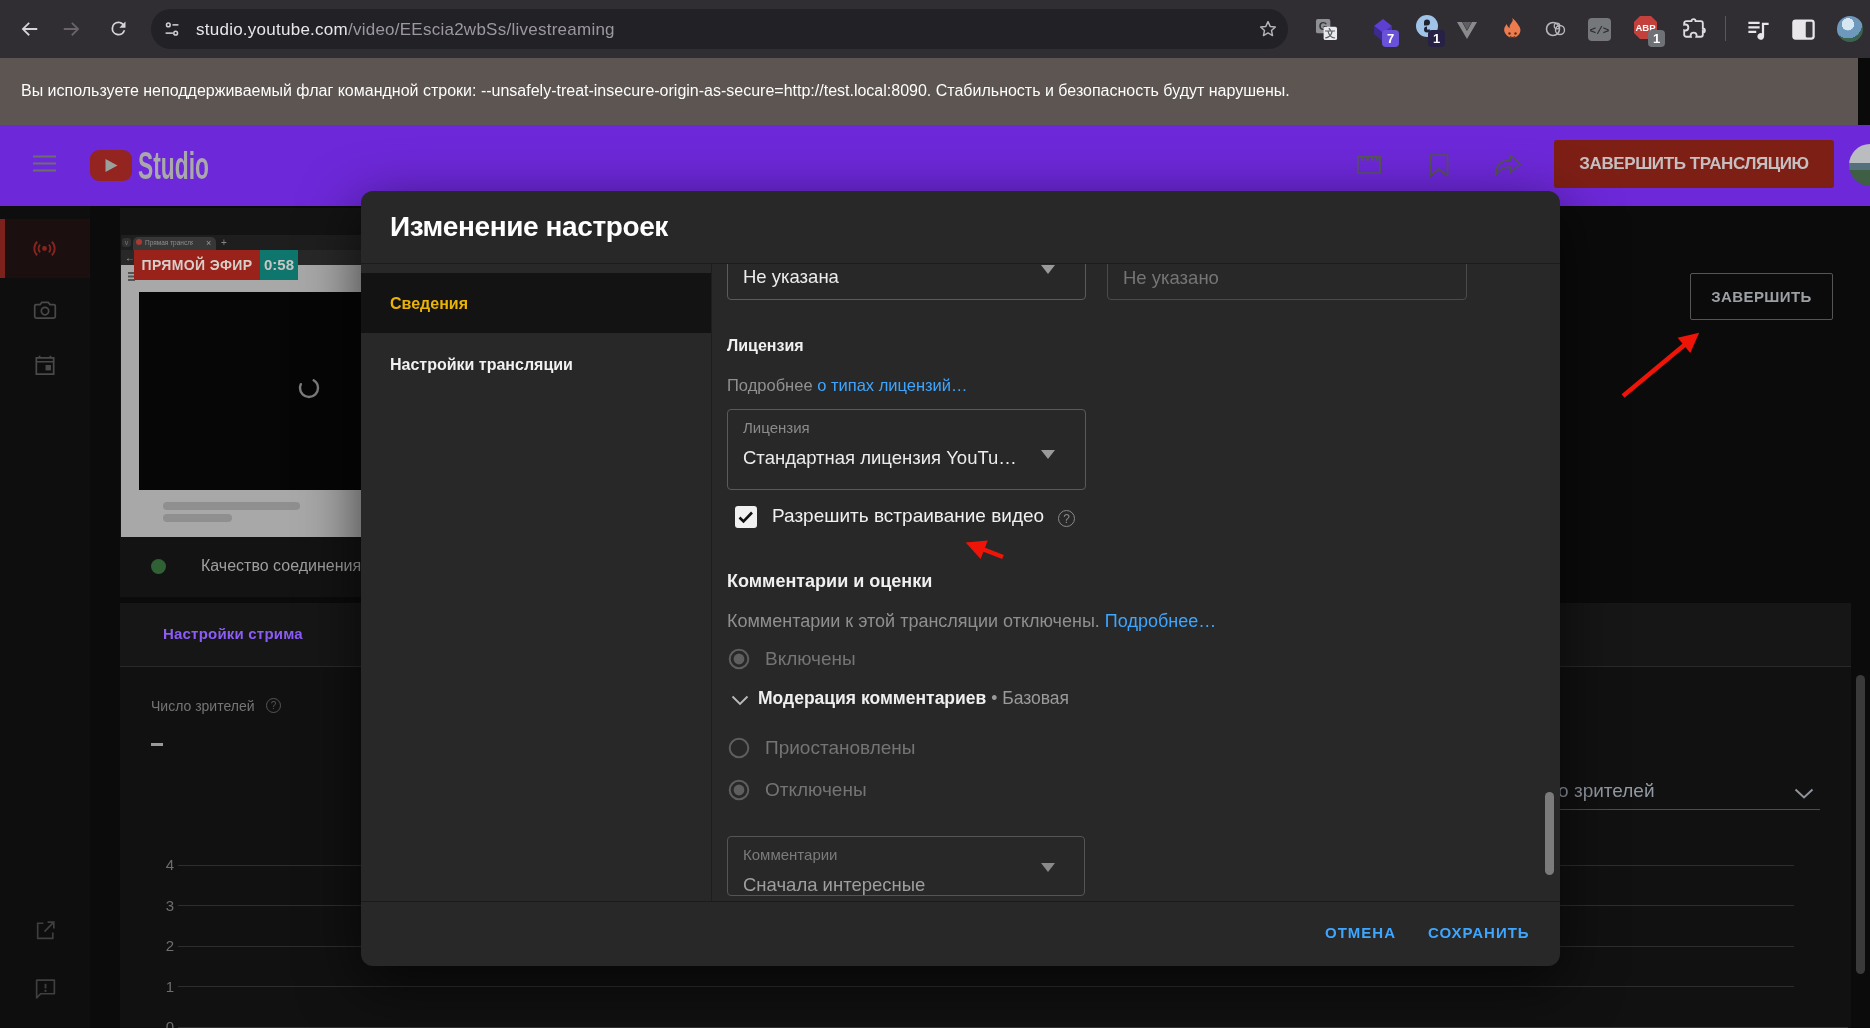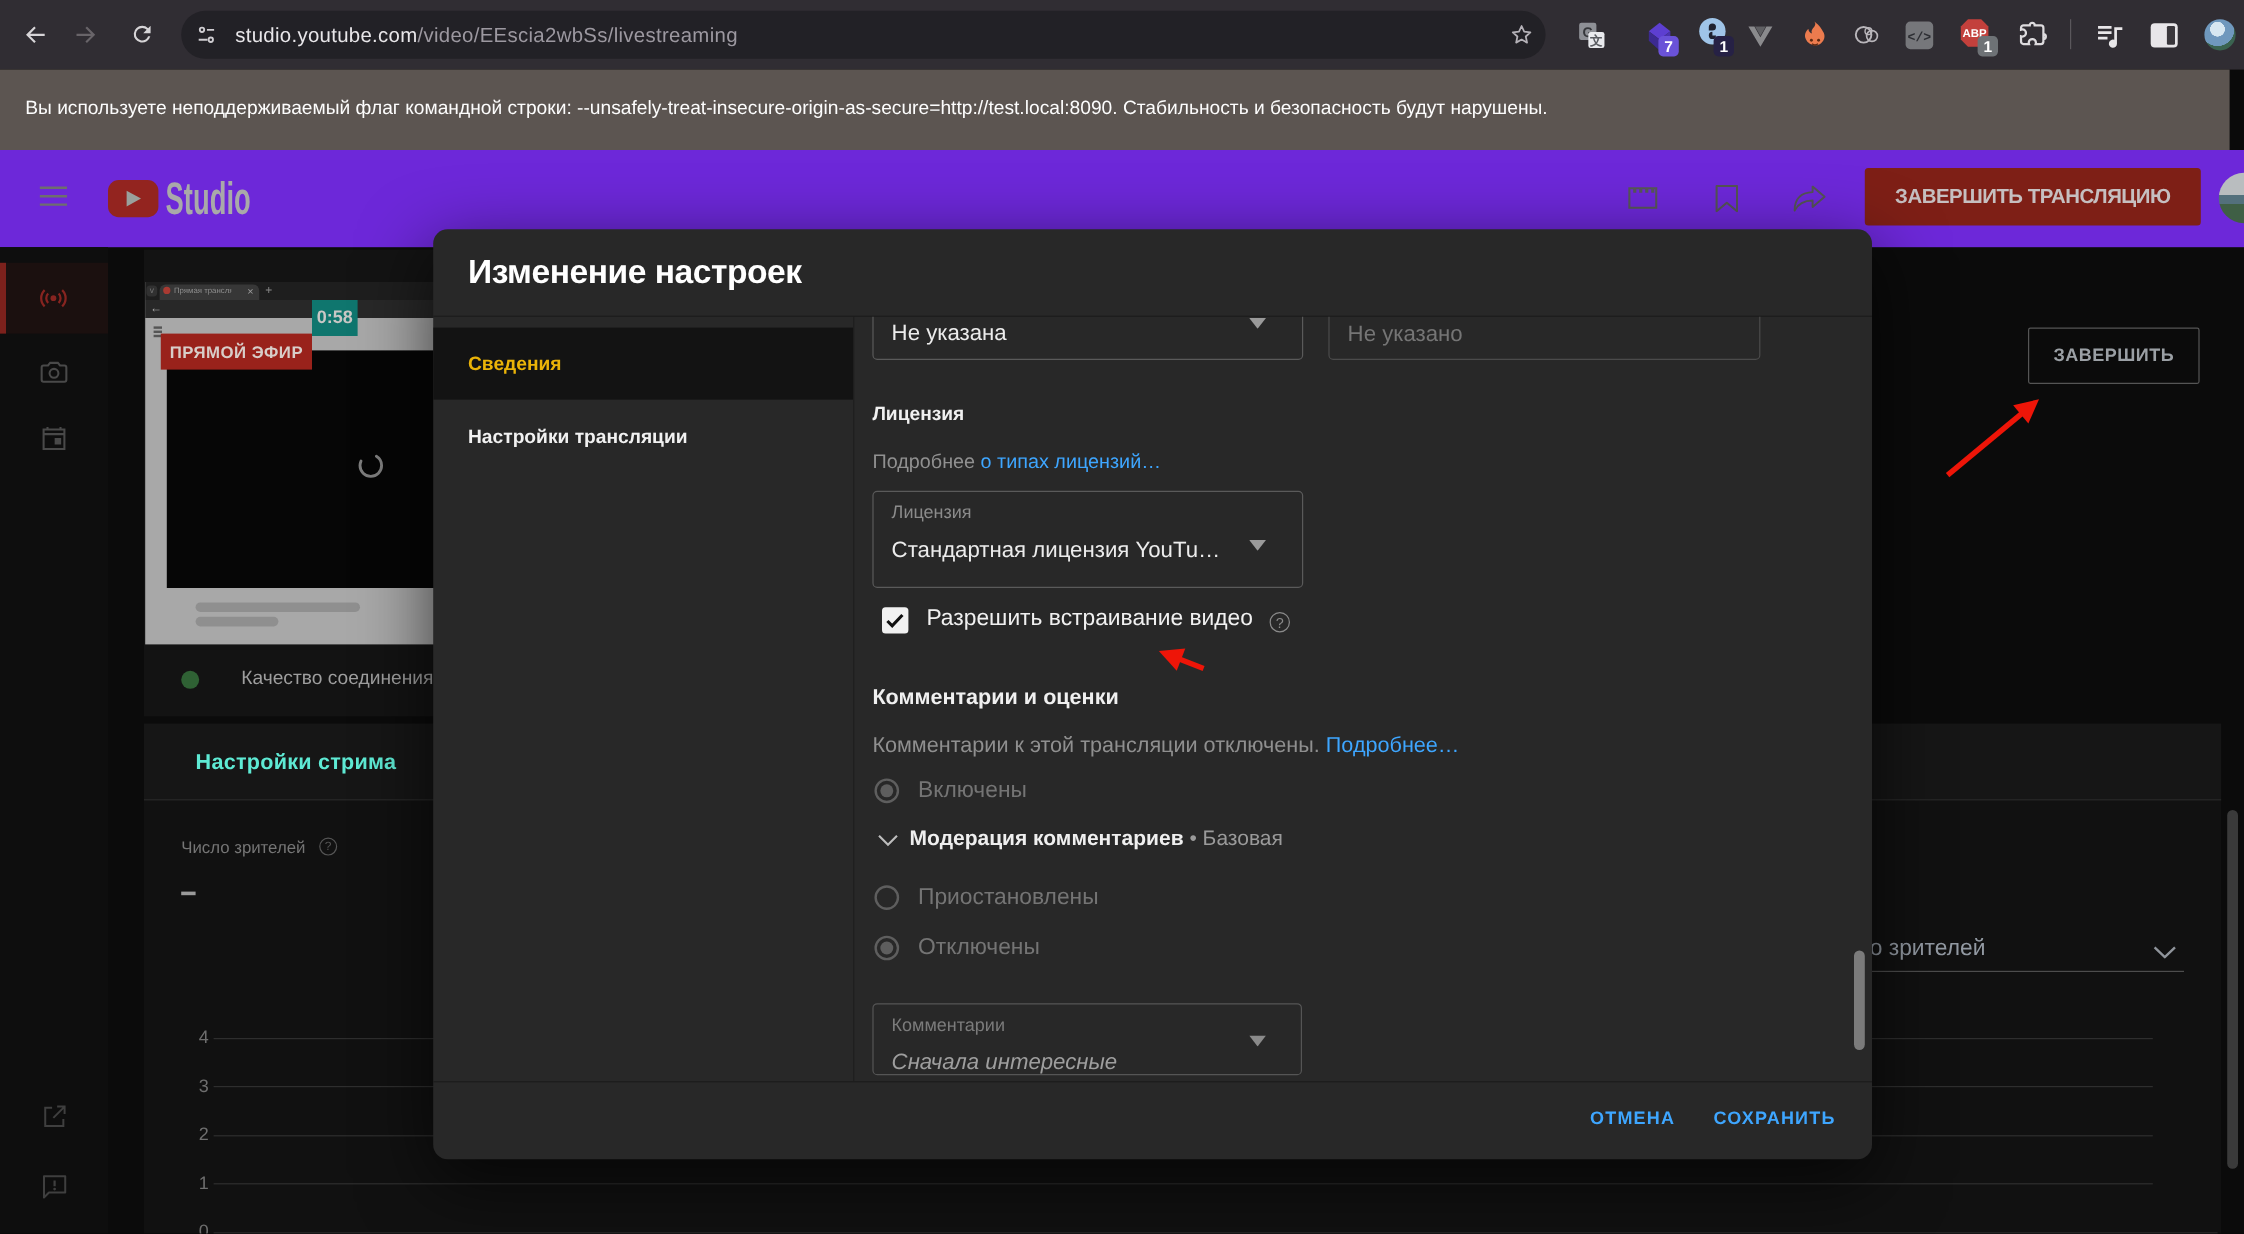--- a/index.html
+++ b/index.html
@@ -168,30 +168,30 @@
         <div class="a" style="left:18px;top:57px;width:560px;height:198px;background:#060606;">
           <svg class="a" style="left:158px;top:84px" width="24" height="24" viewBox="0 0 24 24">
             <circle cx="12" cy="12" r="9" fill="none" stroke="#7d7d7d" stroke-width="2.4" stroke-dasharray="42 15" stroke-dashoffset="10" stroke-linecap="round"></circle>
           </svg>
         </div>
 
         <div class="a" style="left:42px;top:267px;width:137px;height:8px;background:#8f8f8f;border-radius:4px;"></div>
         <div class="a" style="left:42px;top:279px;width:69px;height:8px;background:#8f8f8f;border-radius:4px;"></div>
       </div>
 
-      <div class="a" style="left:14px;top:42px;width:126px;height:30px;background:#99221b;color:#d8cec9;font-size:14px;font-weight:bold;letter-spacing:0.4px;text-align:center;line-height:30px;margin-top:28px;">ПРЯМОЙ ЭФИР</div>
+      <div class="a" style="left:14px;top:42px;width:126px;height:30px;background:#99221b;color:#d8cec9;font-size:14px;font-weight:bold;letter-spacing:0.4px;text-align:center;line-height:30px;">ПРЯМОЙ ЭФИР</div>
       <div class="a" style="left:140px;top:42px;width:38px;height:30px;background:#0f766e;color:#c9c7c5;font-size:15px;font-weight:bold;text-align:center;line-height:30px;">0:58</div>
 
       <div class="a" style="left:31px;top:351px;width:15px;height:15px;border-radius:50%;background:#2f6134;"></div>
       <div class="a" style="left:81px;top:349px;font-size:16px;color:#9e9e9e;">Качество соединения отличное</div>
     </div>
 
     <div class="a" style="left:120px;top:478px;width:1731px;height:425px;background:#111111;">
       <div class="a" style="left:0;top:0;width:1731px;height:63px;background:#161616;"></div>
-      <div class="a" style="left:43px;top:22px;font-size:18px;font-weight:bold;color:#5eead4;letter-spacing:0.2px;text-align:center;">Настройки стрима</div>
+      <div class="a" style="left:43px;top:22px;font-size:15px;font-weight:bold;color:#8b5cf6;letter-spacing:0.2px;text-align:center;">Настройки стрима</div>
       <div class="a" style="left:0;top:63px;width:1731px;height:1px;background:#2a2a2a;"></div>
 
       <div class="a" style="left:31px;top:95px;font-size:14px;color:#757575;">Число зрителей</div>
       <div class="a" style="left:146px;top:95px;width:15px;height:15px;border-radius:50%;border:1px solid #555;color:#555;font-size:10px;text-align:center;line-height:14px;">?</div>
       <div class="a" style="left:31px;top:140px;width:12px;height:3px;background:#9a9a9a;"></div>
       <div class="a" style="left:30px;top:253px;width:24px;text-align:right;font-size:15px;color:#6e6e6e;">4</div>
       <div class="a" style="left:30px;top:294px;width:24px;text-align:right;font-size:15px;color:#6e6e6e;">3</div>
       <div class="a" style="left:30px;top:334px;width:24px;text-align:right;font-size:15px;color:#6e6e6e;">2</div>
       <div class="a" style="left:30px;top:375px;width:24px;text-align:right;font-size:15px;color:#6e6e6e;">1</div>
       <div class="a" style="left:30px;top:415px;width:24px;text-align:right;font-size:15px;color:#6e6e6e;">0</div>
@@ -268,21 +268,21 @@
       <div class="a" style="left:67px;top:473px;font-size:19px;color:#747474;">Приостановлены</div>
 
       <svg class="a" style="left:30px;top:515px" width="22" height="22" viewBox="0 0 22 22">
         <circle cx="11" cy="11" r="9.3" fill="none" stroke="#5e5e5e" stroke-width="2"></circle>
           <circle cx="11" cy="11" r="5.4" fill="#5e5e5e"></circle>
       </svg>
       <div class="a" style="left:67px;top:515px;font-size:19px;color:#747474;">Отключены</div>
 
       <div class="a" style="left:29px;top:572px;width:358px;height:60px;border:1px solid #555;border-radius:4px;"></div>
       <div class="a" style="left:45px;top:582px;font-size:15px;color:#7b7b7b;">Комментарии</div>
-      <div class="a" style="left:45px;top:610px;font-size:18.5px;color:#9e9e9e;font-style:italic;">Сначала интересные</div>
+      <div class="a" style="left:45px;top:610px;font-size:18.5px;color:#9e9e9e;">Сначала интересные</div>
       <svg class="a" style="left:343px;top:599px" width="14" height="9" viewBox="0 0 14 9">
           <path d="M0 0h14L7 9z" fill="#8a8a8a"></path>
         </svg>
     </div>
 
     <div class="a" style="left:0;top:710px;width:1199px;height:1px;background:#1c1c1c;"></div>
     <div class="a" style="left:964px;top:733px;font-size:15px;font-weight:bold;color:#3ea6ff;letter-spacing:1px;">ОТМЕНА</div>
     <div class="a" style="left:1067px;top:733px;font-size:15px;font-weight:bold;color:#3ea6ff;letter-spacing:1px;">СОХРАНИТЬ</div>
 
     <div class="a" style="left:1184px;top:601px;width:9px;height:83px;background:#7b7b7b;border-radius:5px;"></div>

